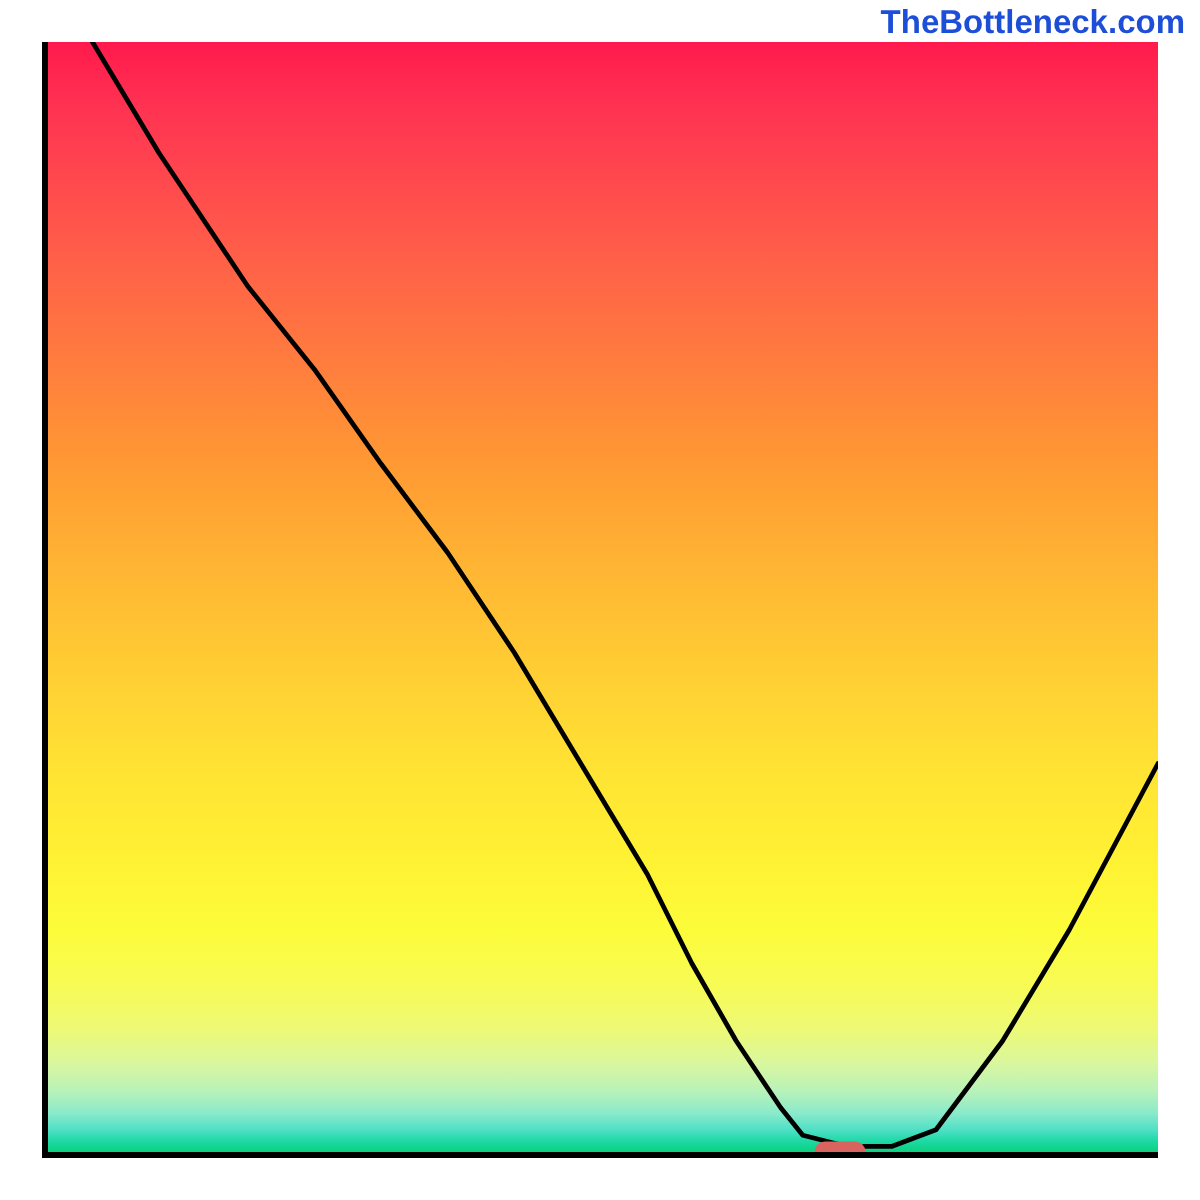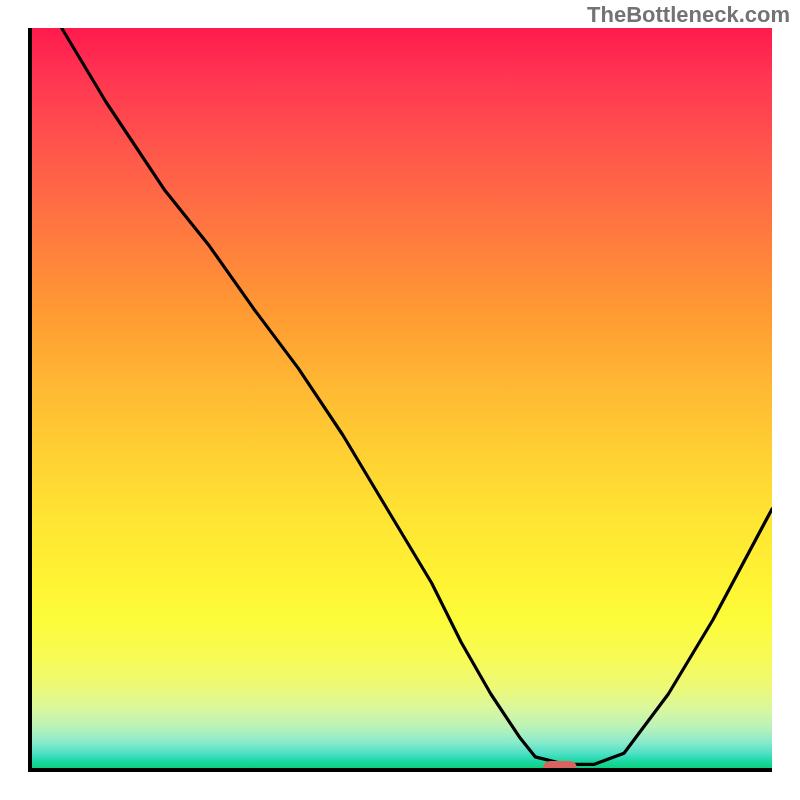--- a/index.html
+++ b/index.html
@@ -9,21 +9,21 @@
     width: 800px;
     height: 800px;
   }
   .watermark {
     position: absolute;
     top: 2px;
     right: 10px;
     font-family: Arial, Helvetica, sans-serif;
     font-size: 22px;
     font-weight: bold;
-    color: #737373;
+    color: #1d4ed8;
     z-index: 10;
   }
   .plot-area {
     position: absolute;
     top: 28px;
     left: 28px;
     width: 744px;
     height: 744px;
     border-left: 4px solid #000;
     border-bottom: 4px solid #000;

